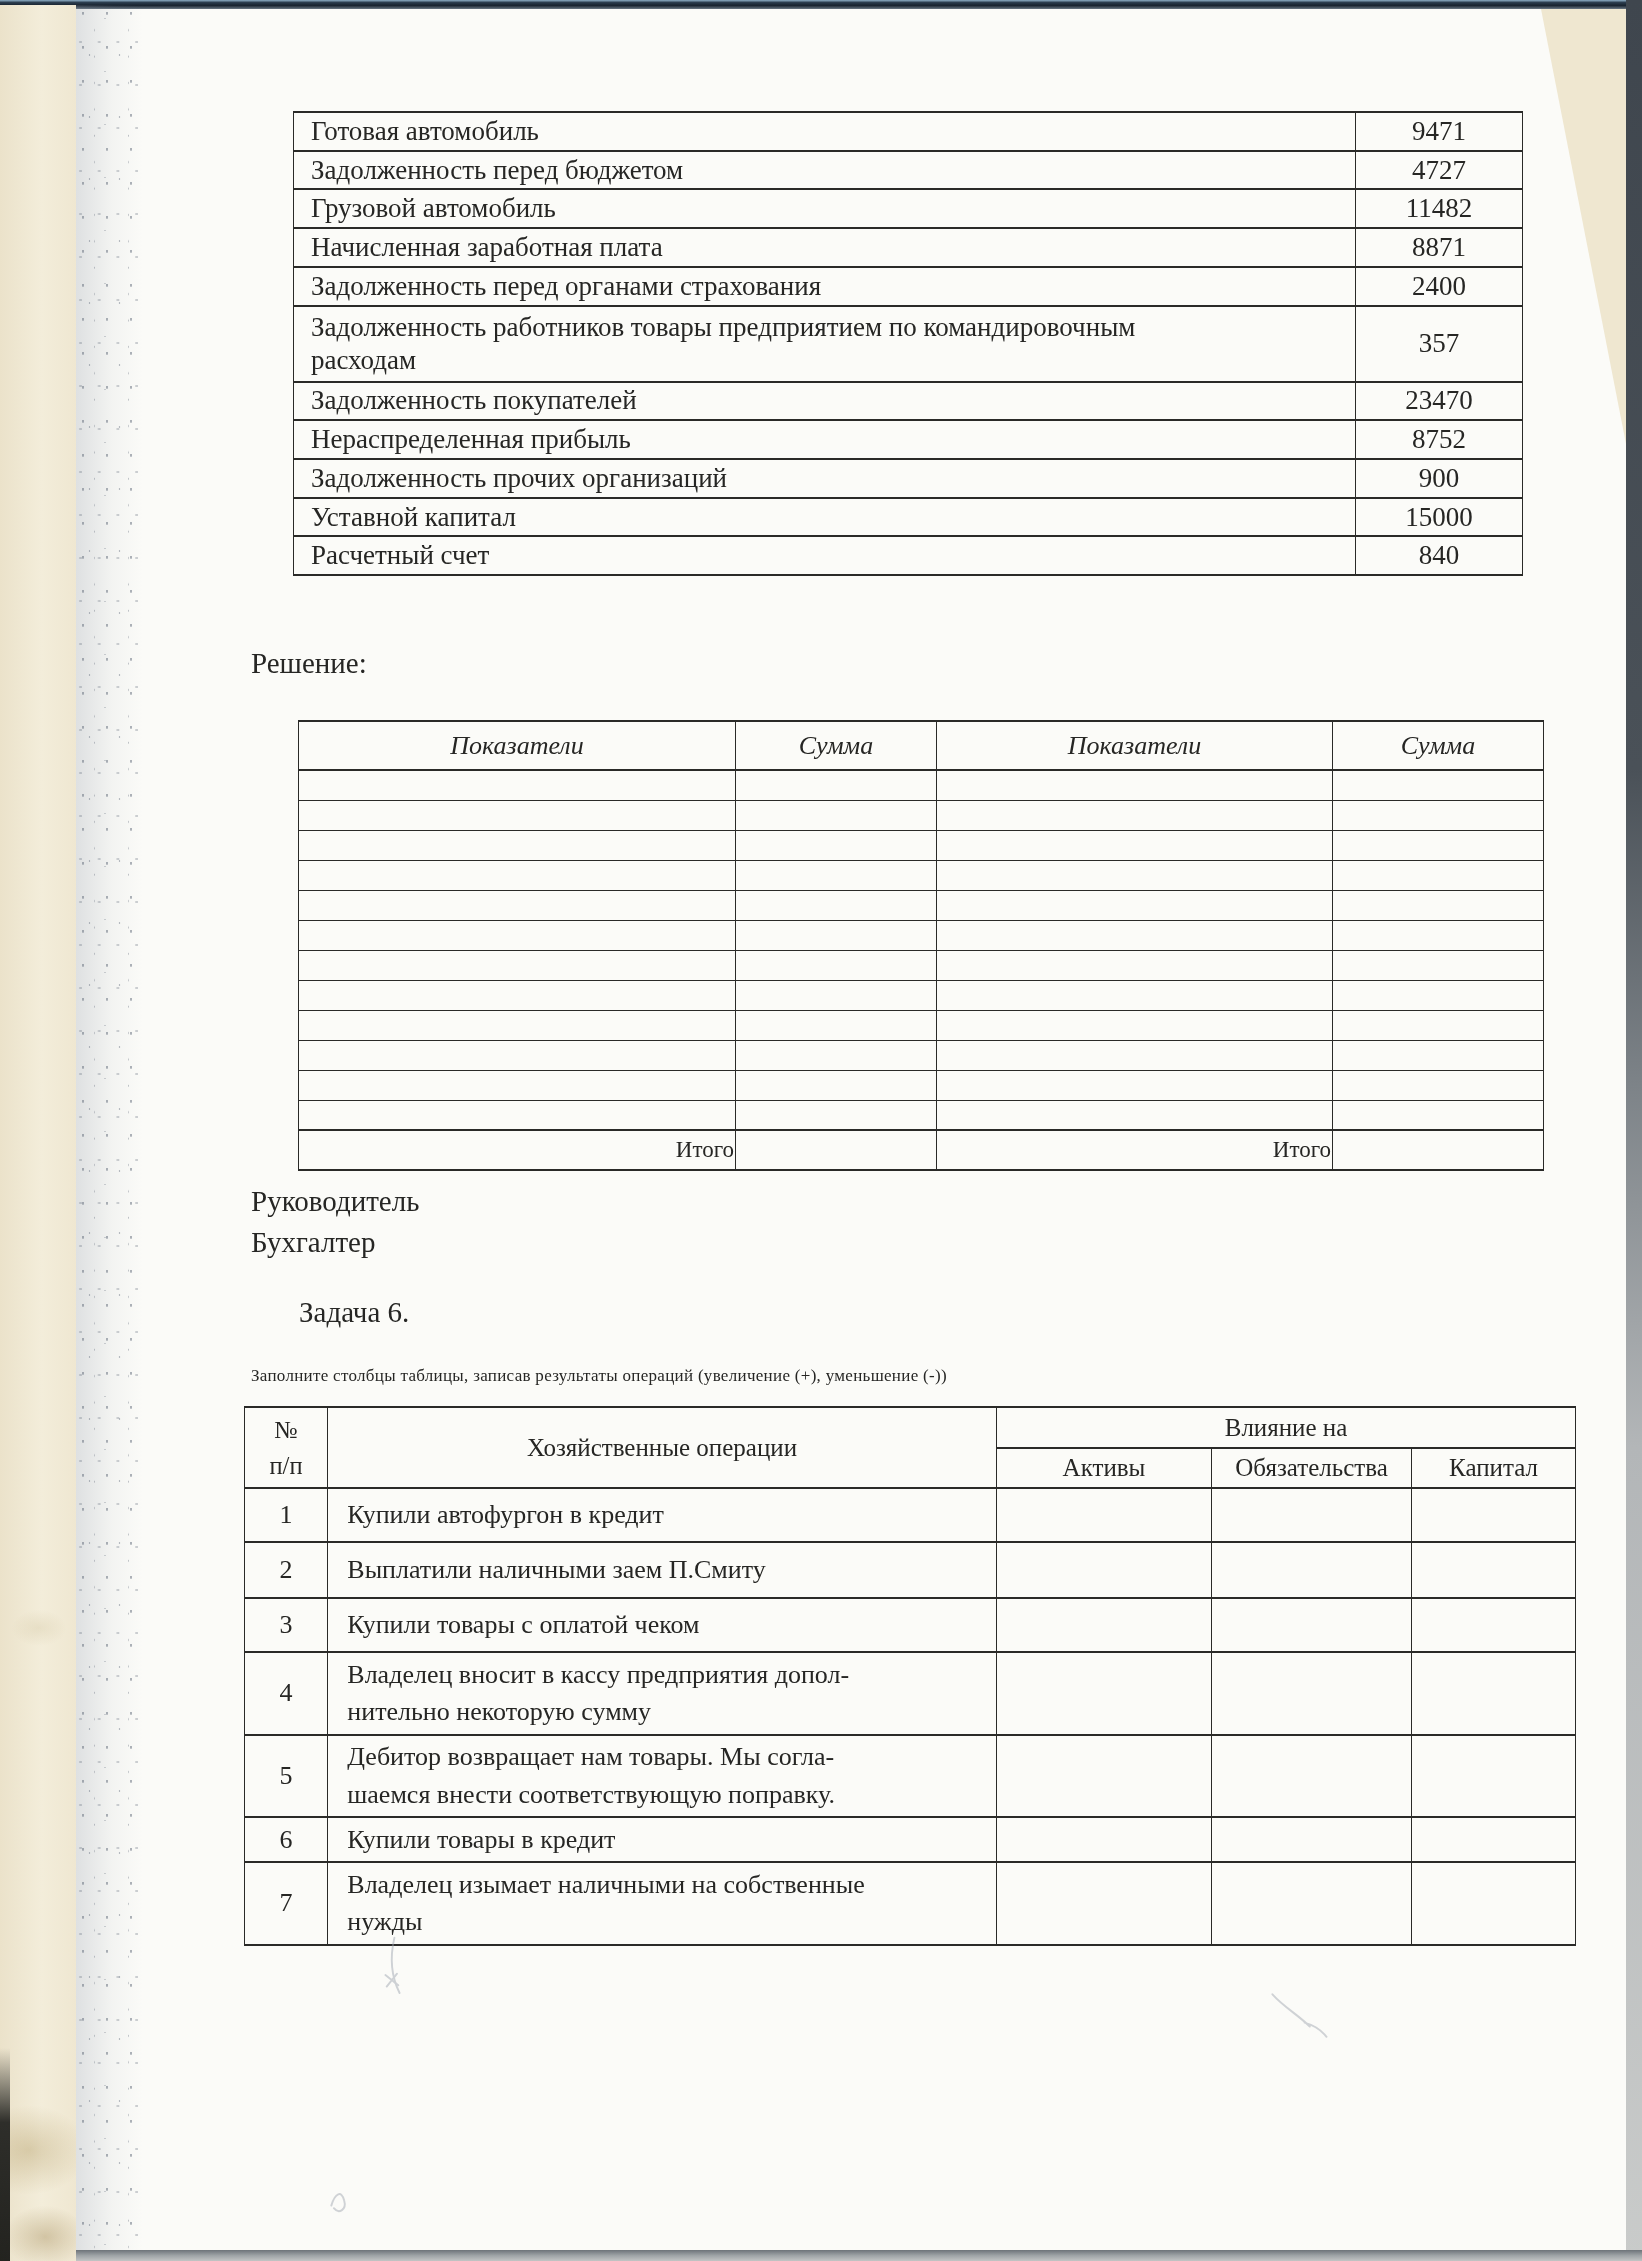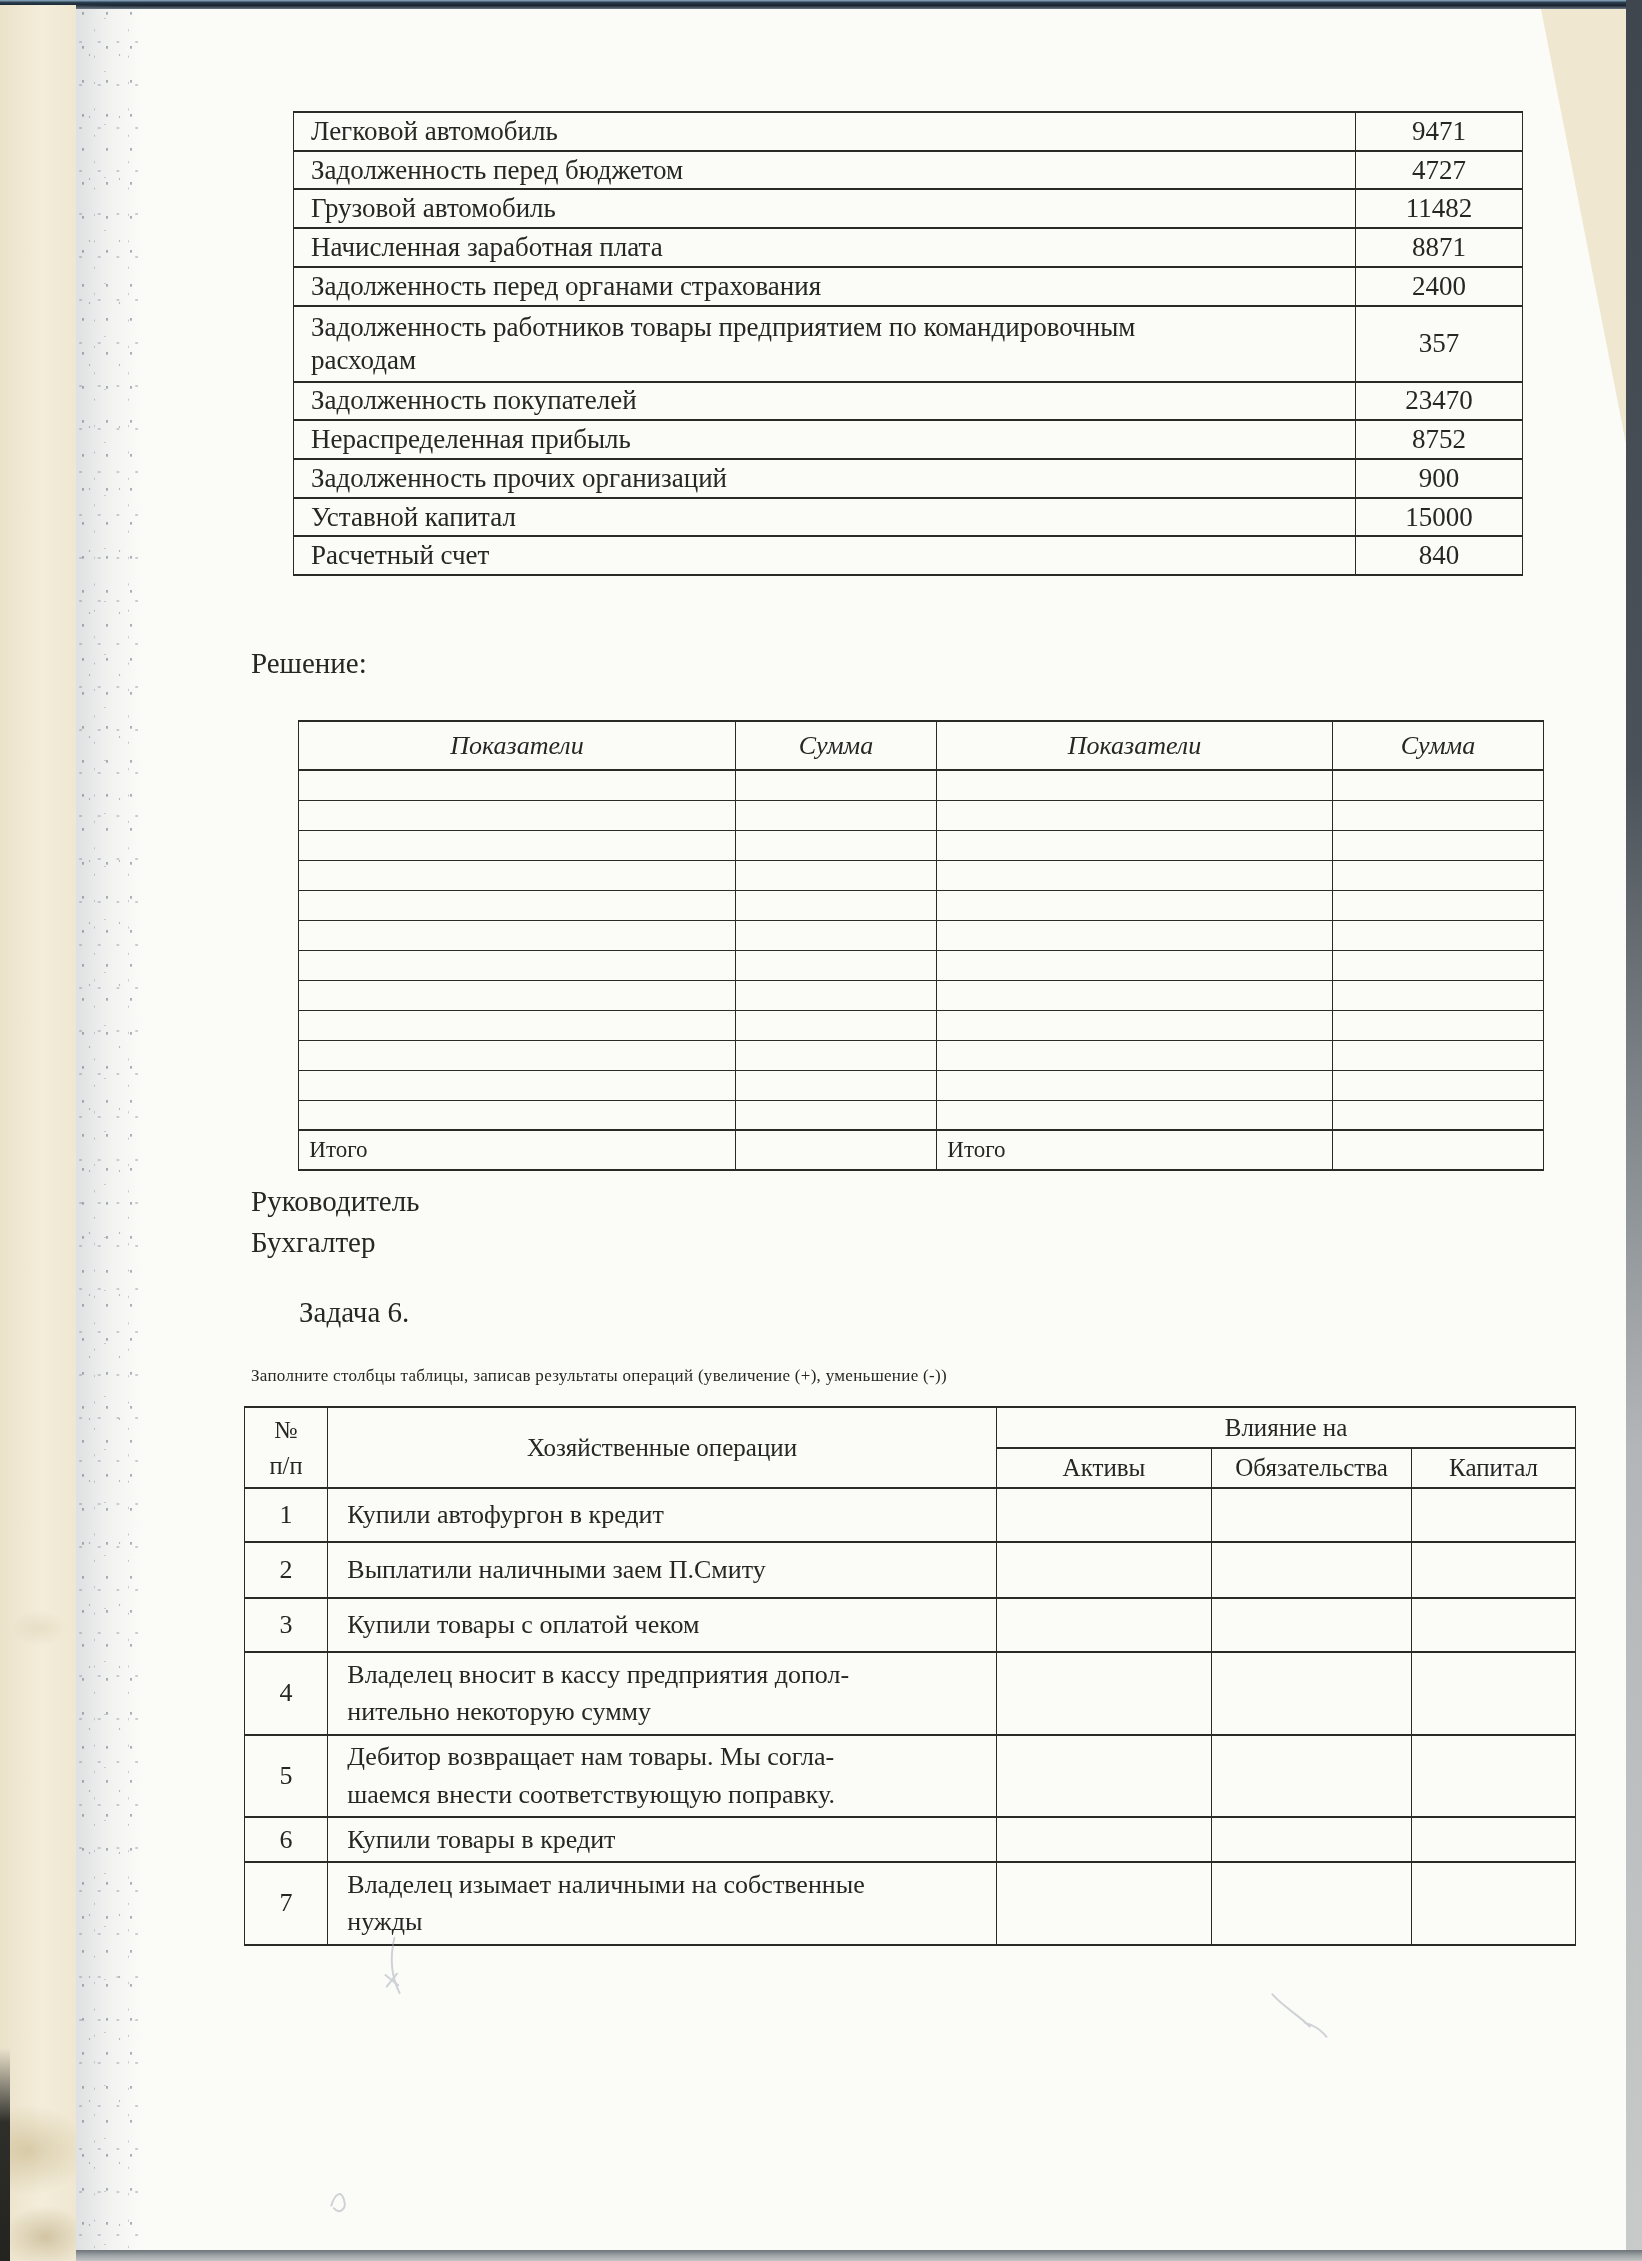--- a/index.html
+++ b/index.html
@@ -48,21 +48,21 @@
   .balance-table .lbl{padding:1.9px 7.7px 1.9px 17px;white-space:pre-line;line-height:1.22;}
   .balance-table .val{text-align:center;}
   .balance-table tr{height:37px;}
   .balance-table tr.tall{height:76px;}
 
   
   .solution-table{left:298px;top:720px;width:1245px;font-size:26px;}
   .solution-table td{border-width:1.9px;}
   .solution-table tr.head td{height:45px;text-align:center;border-bottom-width:2.6px;border-top-width:2.6px;font-style:italic;}
   .solution-table tr.empty{height:30px;}
-  .solution-table tr.totals td{height:36px;font-size:23px;padding-left:10.3px;border-top-width:2.6px;border-bottom-width:2.6px;}
+  .solution-table tr.totals td{height:36px;font-size:23px;padding-left:10.3px;border-top-width:2.6px;border-bottom-width:2.6px;text-align:right;}
 
   
   .floating-label{position:absolute;font-size:29px;line-height:1.2;}
   .lab-solution{left:251px;top:646px;}
   .lab-manager{left:251px;top:1184px;}
   .lab-accountant{left:251px;top:1225px;}
   .lab-task{left:251px;top:1295px;font-weight:normal;margin-left:48px;}
   .lab-intro{left:251px;top:1366px;font-size:17px;letter-spacing:0.3px;white-space:nowrap;}
 
   
@@ -89,21 +89,21 @@
   <div class="edge-bottom"></div>
   <div class="edge-bottom-left"></div>
 
   <table class="balance-table">
     <colgroup>
         <col style="width:1062px">
         <col style="width:167px">
       </colgroup>
     <tbody>
       <tr>
-          <td class="lbl">Легковой автомобиль</td>
+          <td class="lbl">Готовая автомобиль</td>
           <td class="val">9471</td>
         </tr>
       <tr>
           <td class="lbl">Задолженность перед бюджетом</td>
           <td class="val">4727</td>
         </tr>
       <tr>
           <td class="lbl">Грузовой автомобиль</td>
           <td class="val">11482</td>
         </tr>

